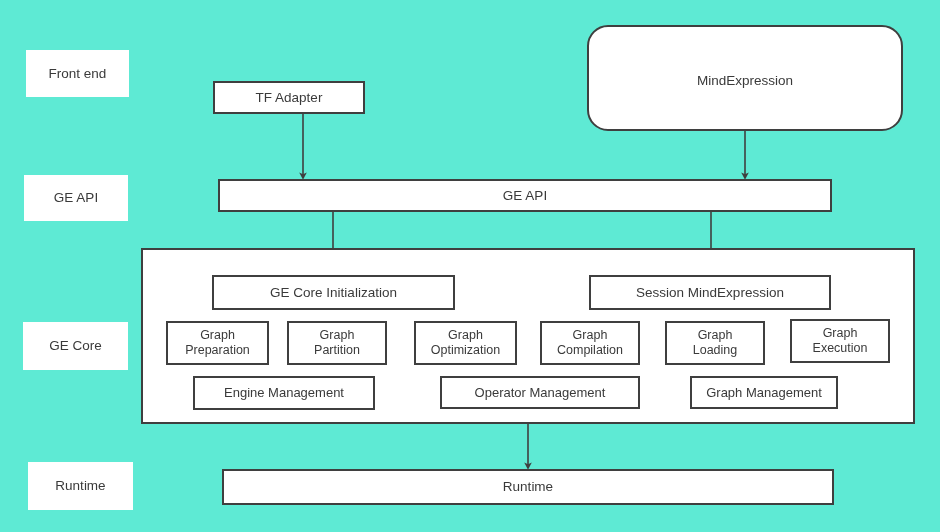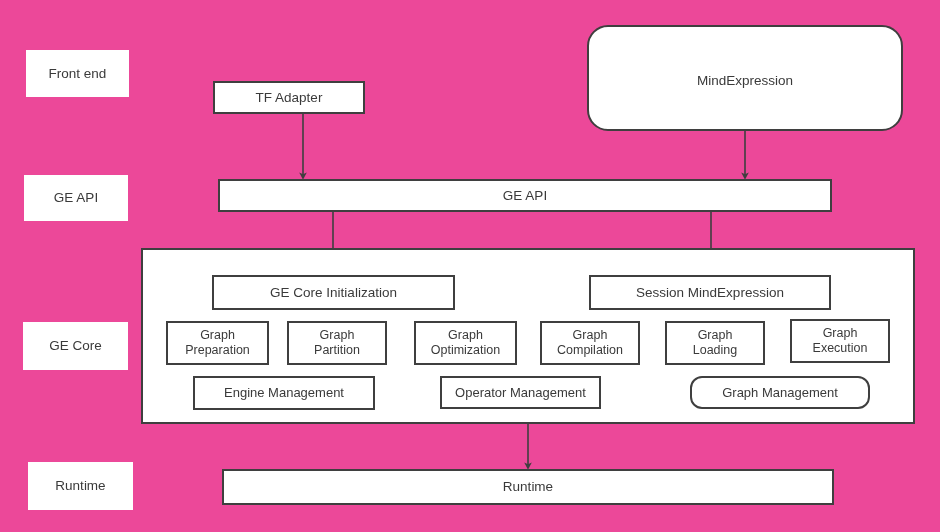--- a/index.html
+++ b/index.html
@@ -5,21 +5,21 @@
 <style>
   html, body {
     margin: 0;
     padding: 0;
     background: #000000;
   }
   #stage {
     position: relative;
     width: 940px;
     height: 532px;
-    background: #ec4899;
+    background: #5eead4;
     font-family: "Liberation Sans", sans-serif;
     overflow: hidden;
   }
   .box {
     position: absolute;
     box-sizing: border-box;
     background: #ffffff;
     color: #3a3a3a;
     display: flex;
     align-items: center;
@@ -113,19 +113,19 @@
 Partition</span></div>
       <div class="box bordered small-box" style="left: 414px; top: 321px; width: 103px; height: 44px;"><span>Graph
 Optimization</span></div>
       <div class="box bordered small-box" style="left: 540px; top: 321px; width: 100px; height: 44px;"><span>Graph
 Compilation</span></div>
       <div class="box bordered small-box" style="left: 665px; top: 321px; width: 100px; height: 44px;"><span>Graph
 Loading</span></div>
       <div class="box bordered small-box" style="left: 790px; top: 319px; width: 100px; height: 44px;"><span>Graph
 Execution</span></div>
       <div class="box bordered mid-box" style="left: 193px; top: 376px; width: 182px; height: 34px;"><span>Engine Management</span></div>
-      <div class="box bordered mid-box" style="left: 440px; top: 376px; width: 161px; height: 33px;"><span>Operator Management</span></div>
-      <div class="box bordered mid-box" style="left: 690px; top: 376px; width: 180px; height: 33px; border-radius: 12px;"><span>Graph Management</span></div>
+      <div class="box bordered mid-box" style="left: 440px; top: 376px; width: 200px; height: 33px;"><span>Operator Management</span></div>
+      <div class="box bordered mid-box" style="left: 690px; top: 376px; width: 148px; height: 33px;"><span>Graph Management</span></div>
     </div>
 
   <div class="box bordered wide-box" id="runtimebar" style="left: 222px; top: 469px; width: 612px; height: 36px;"><span>Runtime</span></div>
 
 </div>
 
 </body></html>

